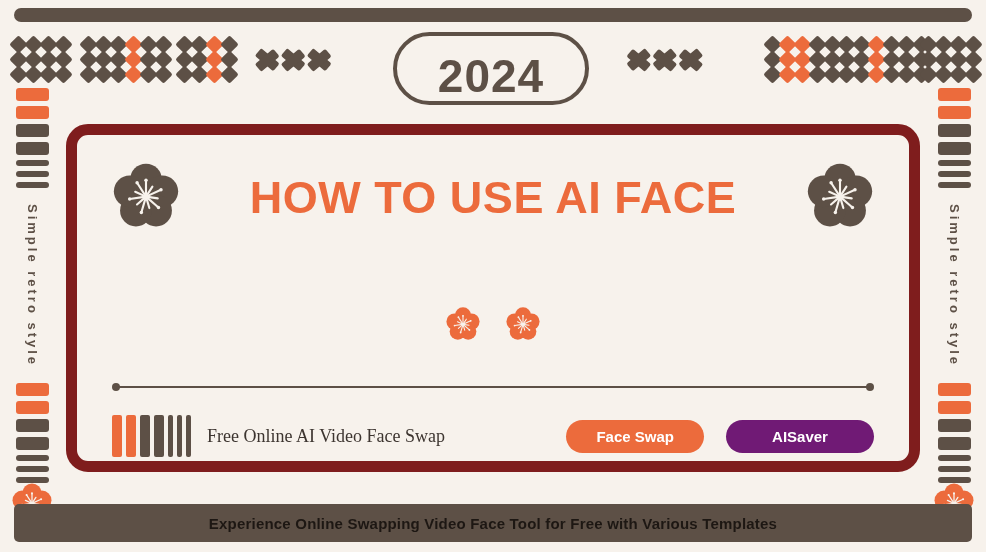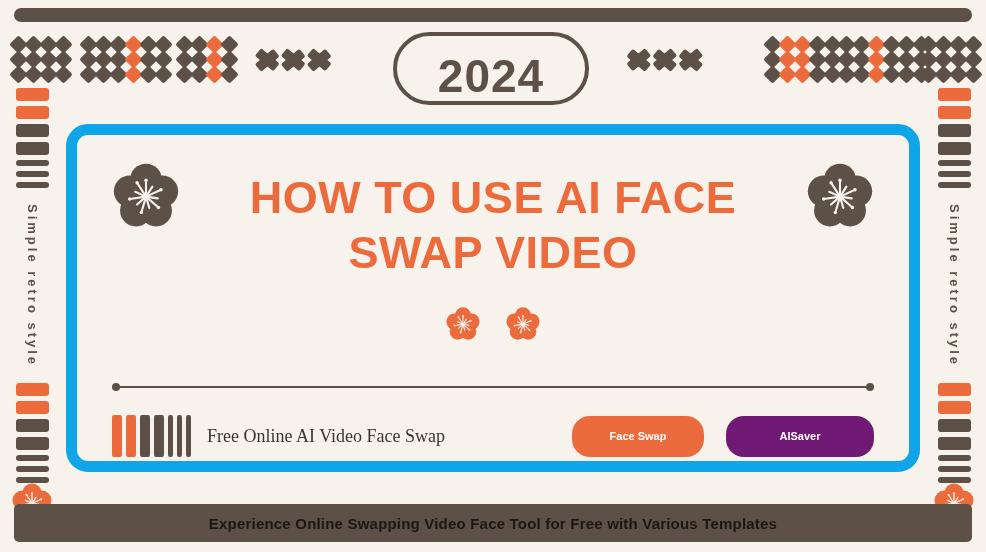--- a/index.html
+++ b/index.html
@@ -176,21 +176,21 @@
   .flower { position: relative; display: inline-block; }
   .flower svg { display: block; }
 
   
   .card {
     position: absolute;
     left: 66px;
     top: 124px;
     width: 854px;
     height: 348px;
-    border: 11px solid #0ea5e9;
+    border: 11px solid #7f1d1d;
     border-radius: 22px;
     background: #f7f2ec;
   }
 
   .card-inner {
     position: relative;
     width: 100%;
     height: 100%;
   }
 
@@ -299,24 +299,24 @@
 
   .btn-group {
     margin-left: auto;
     display: flex;
     align-items: center;
     gap: 22px;
   }
   .btn {
     border: none;
     border-radius: 18px;
-    height: 41px;
+    height: 33px;
     padding: 3px 30px;
     font-family: "Liberation Sans", sans-serif;
-    font-size: 11px;
+    font-size: 15px;
     font-weight: bold;
     color: #ffffff;
     cursor: pointer;
     white-space: nowrap;
     display: flex;
     align-items: center;
     justify-content: center;
   }
   .btn.primary { background: #ec6b3c; min-width: 132px; }
   .btn.secondary { background: #701a75; min-width: 148px; }
@@ -650,21 +650,20 @@
             <line x1="50" y1="51" x2="36.40" y2="62.79" stroke="#f7f2ec" stroke-width="3.2" stroke-linecap="round"></line>
             <line x1="50" y1="51" x2="25.25" y2="54.56" stroke="#f7f2ec" stroke-width="3.2" stroke-linecap="round"></line>
             <circle cx="25.25" cy="54.56" r="2.6" fill="#f7f2ec"></circle>
             <line x1="50" y1="51" x2="33.63" y2="43.52" stroke="#f7f2ec" stroke-width="3.2" stroke-linecap="round"></line>
             <line x1="50" y1="51" x2="36.48" y2="29.97" stroke="#f7f2ec" stroke-width="3.2" stroke-linecap="round"></line>
             <circle cx="36.48" cy="29.97" r="2.6" fill="#f7f2ec"></circle>
           </svg></div>
 
       <div class="title">
         <div>HOW TO USE AI FACE</div>
-        <div>SWAP VIDEO</div>
       </div>
 
       <div class="subtitle-row">
         <span class="flower">
             <svg width="34" height="34" viewBox="0 0 100 100">
               <circle cx="50.00" cy="25.00" r="24" fill="#ec6b3c"></circle>
               <circle cx="74.73" cy="42.97" r="24" fill="#ec6b3c"></circle>
               <circle cx="65.28" cy="72.03" r="24" fill="#ec6b3c"></circle>
               <circle cx="34.72" cy="72.03" r="24" fill="#ec6b3c"></circle>
               <circle cx="25.27" cy="42.97" r="24" fill="#ec6b3c"></circle>

